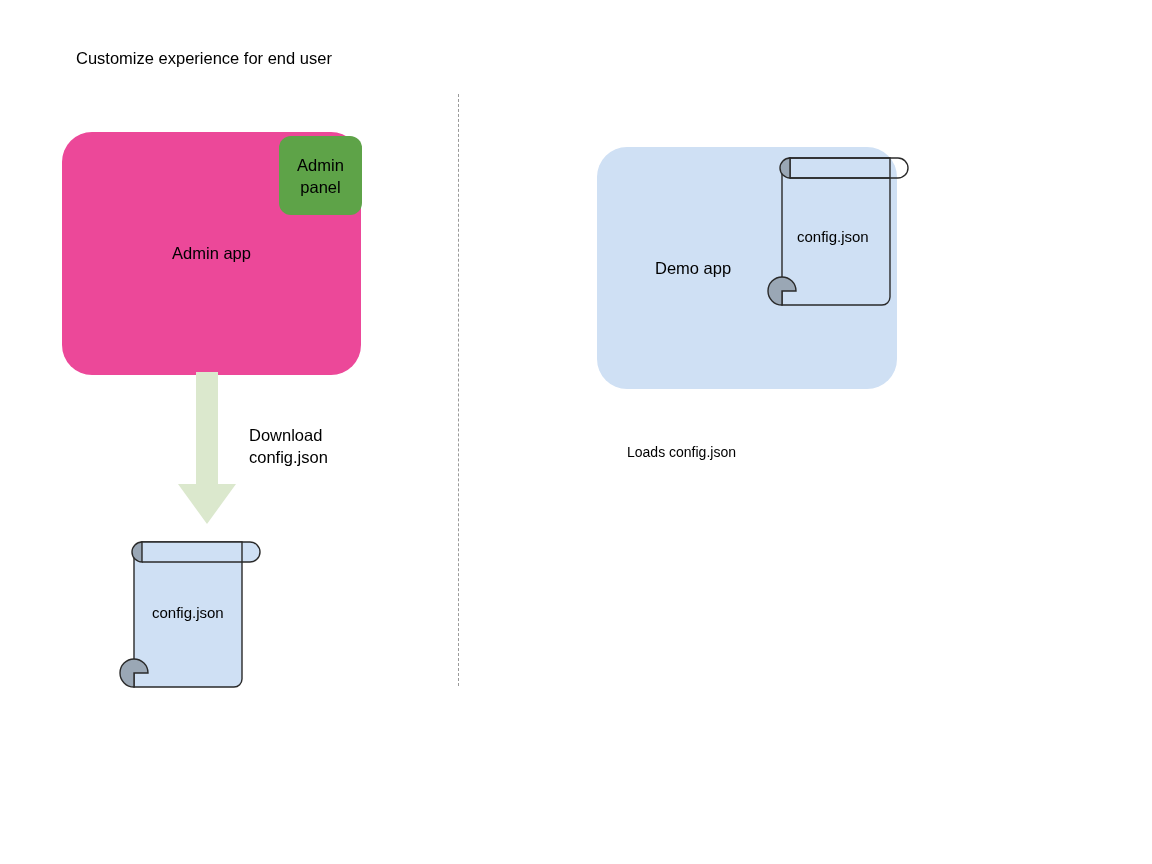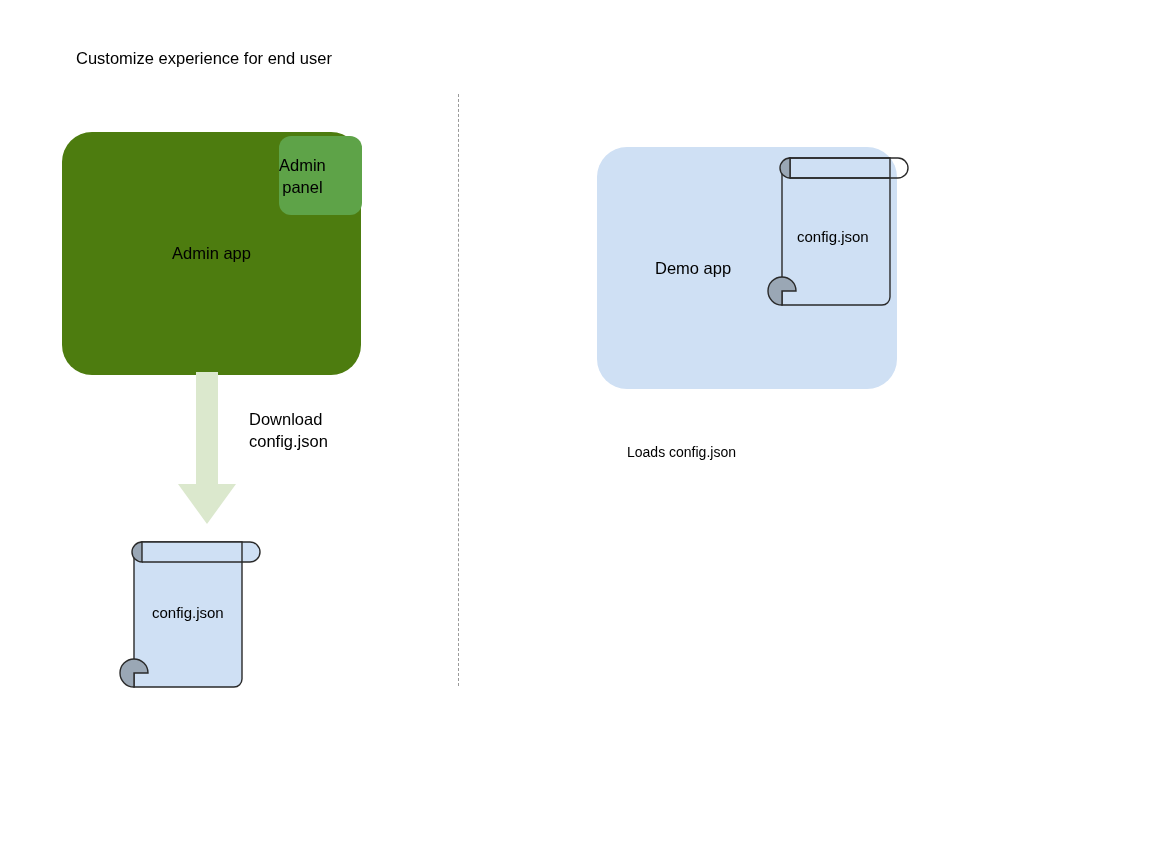--- a/index.html
+++ b/index.html
@@ -41,21 +41,21 @@
     border-left: 1px dashed #9a9a9a;
   }
 
   
   .admin-app {
     position: absolute;
     left: 62px;
     top: 132px;
     width: 299px;
     height: 243px;
-    background: #4d7c0f;
+    background: #ec4899;
     border-radius: 30px;
   }
   .admin-app-label {
     position: absolute;
     left: 0;
     top: 112px;
     width: 299px;
     text-align: center;
     font-size: 16.5px;
     color: #000000;
@@ -63,41 +63,42 @@
   .admin-panel {
     position: absolute;
     left: 279px;
     top: 136px;
     width: 83px;
     height: 79px;
     background: #5ea348;
     border-radius: 12px;
     display: flex;
     align-items: center;
+    justify-content: center;
   }
   .admin-panel-label {
     font-size: 16.5px;
     line-height: 22px;
     text-align: center;
     color: #000000;
     white-space: pre-line;
   }
 
   
   .arrow {
     position: absolute;
     left: 178px;
     top: 372px;
     width: 58px;
     height: 152px;
   }
   .arrow-label {
     position: absolute;
     left: 249px;
-    top: 408px;
+    top: 424px;
     font-size: 16.5px;
     line-height: 22px;
     color: #000000;
     white-space: pre-line;
   }
 
   
   .doc {
     position: absolute;
   }

